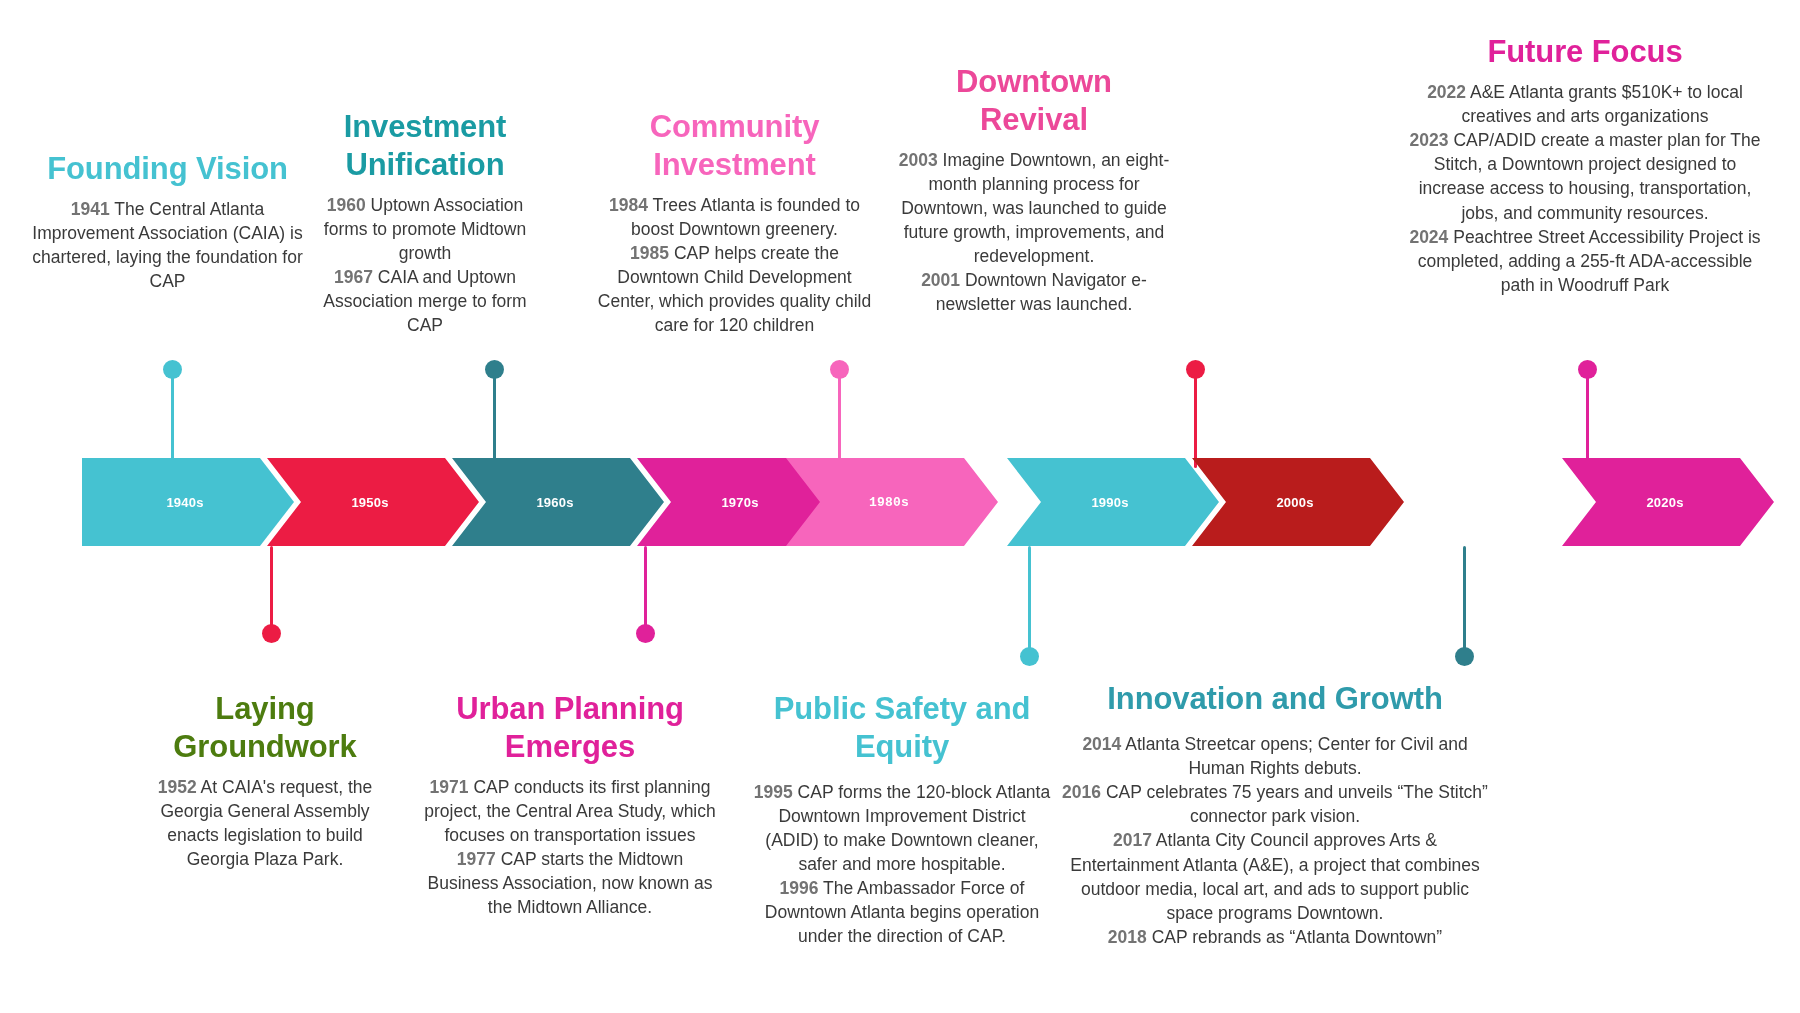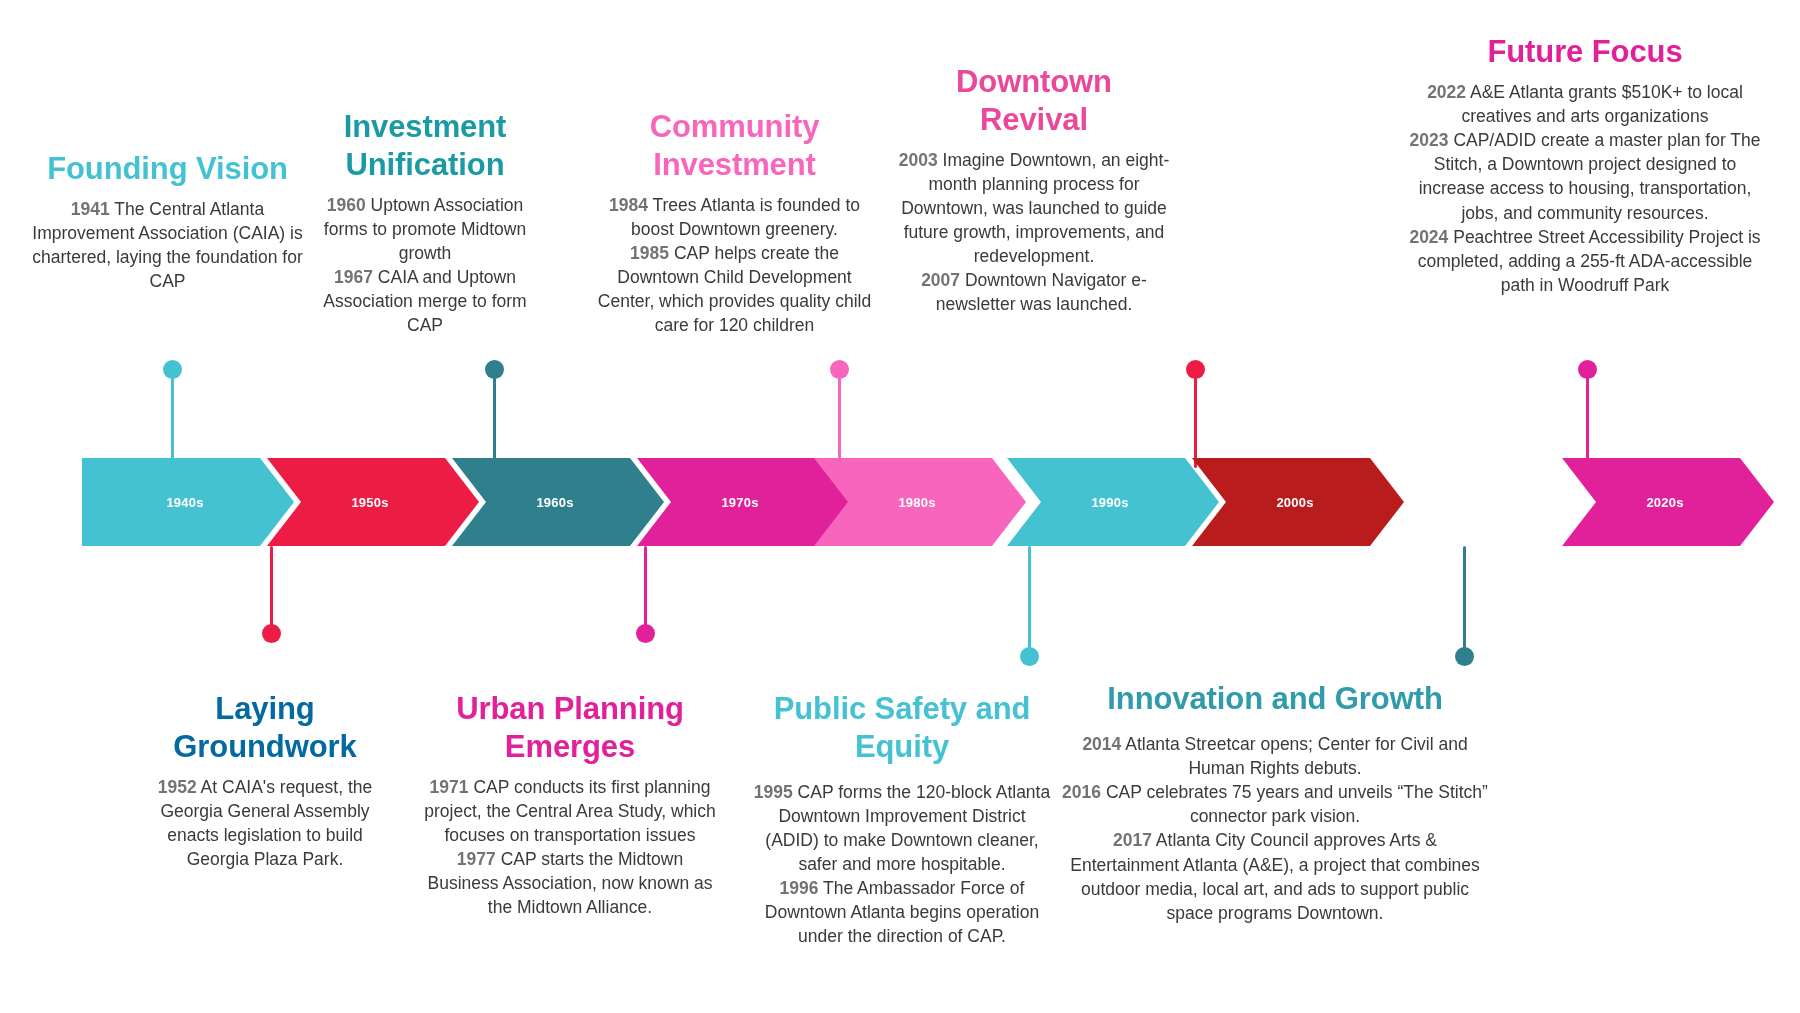--- a/index.html
+++ b/index.html
@@ -104,21 +104,21 @@
     <div class="block-body">
       <p><b>1984</b> <span>Trees Atlanta is founded to boost Downtown greenery.</span></p>
       <p><b>1985</b> <span>CAP helps create the Downtown Child Development Center, which provides quality child care for 120 children</span></p>
     </div>
   </div>
 
   <div class="block" style="left:898px; top:63px; width:272px;">
     <div class="block-title" style="color:#ec4899;">Downtown Revival</div>
     <div class="block-body">
       <p><b>2003</b> <span>Imagine Downtown, an eight-month planning process for Downtown, was launched to guide future growth, improvements, and redevelopment.</span></p>
-      <p><b>2007</b> <span>Downtown Navigator e-newsletter was launched.</span></p>
+      <p><b>2001</b> <span>Downtown Navigator e-newsletter was launched.</span></p>
     </div>
   </div>
 
   <div class="block" style="left:1400px; top:33px; width:370px;">
     <div class="block-title" style="color:#e0219a;">Future Focus</div>
     <div class="block-body">
       <p><b>2022</b> <span>A&amp;E Atlanta grants $510K+ to local creatives and arts organizations</span></p>
       <p><b>2023</b> <span>CAP/ADID create a master plan for The Stitch, a Downtown project designed to increase access to housing, transportation, jobs, and community resources.</span></p>
       <p><b>2024</b> <span>Peachtree Street Accessibility Project  is completed, adding a 255-ft ADA-accessible path in Woodruff Park</span></p>
     </div>
@@ -154,22 +154,22 @@
     <div class="chev" style="left:370px; width:212px; background:#2f7f8c;
                 clip-path: polygon(0 0, 178px 0, 212px 50%, 178px 100%, 0 100%, 34px 50%);">
       <span class="chev-label">1960s</span>
     </div>
 
     <div class="chev" style="left:555px; width:212px; background:#e0219a;
                 clip-path: polygon(0 0, 178px 0, 212px 50%, 178px 100%, 0 100%, 34px 50%);">
       <span class="chev-label">1970s</span>
     </div>
 
-    <div class="chev" style="left:732px; width:212px; background:#f765bc;
-                clip-path: polygon(0 0, 178px 0, 212px 50%, 178px 100%, 0 100%, 34px 50%);">
+    <div class="chev" style="left:704px; width:212px; background:#f765bc;
+                clip-path: polygon(0 0, 178px 0, 212px 50%, 178px 100%, 0 100%, 34px 50%); font-family: Liberation Mono, monospace;">
       <span class="chev-label">1980s</span>
     </div>
 
     <div class="chev" style="left:925px; width:212px; background:#45c2d1;
                 clip-path: polygon(0 0, 178px 0, 212px 50%, 178px 100%, 0 100%, 34px 50%);">
       <span class="chev-label">1990s</span>
     </div>
 
     <div class="chev" style="left:1110px; width:212px; background:#b91c1c;
                 clip-path: polygon(0 0, 178px 0, 212px 50%, 178px 100%, 0 100%, 34px 50%);">
@@ -190,21 +190,21 @@
   <div class="stem" style="left:644px; top:546px; height:85px; background:#e0219a;"></div>
   <div class="dot" style="left:636px; top:624px; background:#e0219a;"></div>
 
   <div class="stem" style="left:1028px; top:546px; height:108px; background:#45c2d1;"></div>
   <div class="dot" style="left:1020px; top:647px; background:#45c2d1;"></div>
 
   <div class="stem" style="left:1463px; top:546px; height:108px; background:#2f7f8c;"></div>
   <div class="dot" style="left:1455px; top:647px; background:#2f7f8c;"></div>
 
   <div class="block" style="left:140px; top:690px; width:250px;">
-    <div class="block-title" style="color:#0369a1;">Laying Groundwork</div>
+    <div class="block-title" style="color:#4d7c0f;">Laying Groundwork</div>
     <div class="block-body">
       <p><b>1952</b> <span>At CAIA's request, the Georgia General Assembly enacts legislation to build Georgia Plaza Park.</span></p>
     </div>
   </div>
 
   <div class="block" style="left:420px; top:690px; width:300px;">
     <div class="block-title" style="color:#e0219a;">Urban Planning Emerges</div>
     <div class="block-body">
       <p><b>1971</b> <span>CAP conducts its first planning project, the Central Area Study, which focuses on transportation issues</span></p>
       <p><b>1977</b> <span>CAP starts the Midtown Business Association, now known as the Midtown Alliance.</span></p>
@@ -218,16 +218,17 @@
       <p><b>1996</b> <span>The Ambassador Force of Downtown Atlanta begins operation under the direction of CAP.</span></p>
     </div>
   </div>
 
   <div class="block" style="left:1060px; top:680px; width:430px;">
     <div class="block-title" style="color:#2f9bab;">Innovation and Growth</div>
     <div class="block-body" style="margin-top:14px;">
       <p><b>2014</b> <span> Atlanta Streetcar opens; Center for Civil and Human Rights debuts.</span></p>
       <p><b>2016</b> <span>CAP celebrates 75 years and unveils “The Stitch” connector park vision.</span></p>
       <p><b>2017</b> <span>Atlanta City Council approves Arts &amp; Entertainment Atlanta (A&amp;E), a project that combines outdoor media, local art, and ads to support public space programs Downtown.</span></p>
+      <p><b>2018</b> <span>CAP rebrands as “Atlanta Downtown”</span></p>
     </div>
   </div>
 
 </div>
 
 </body></html>

